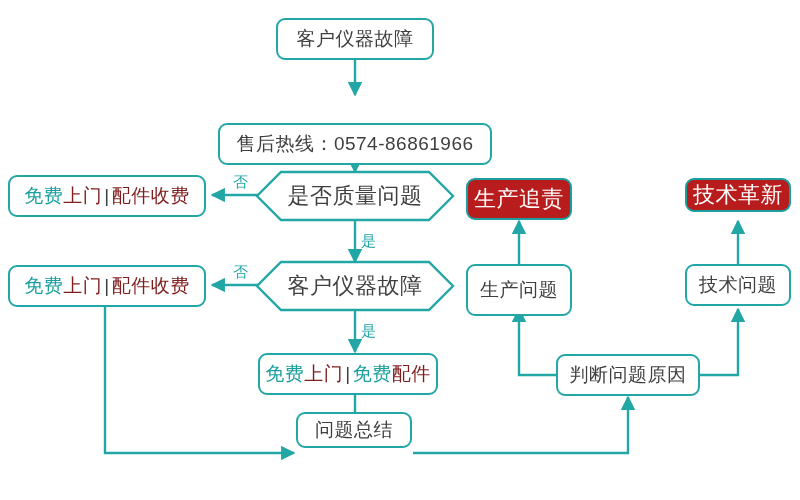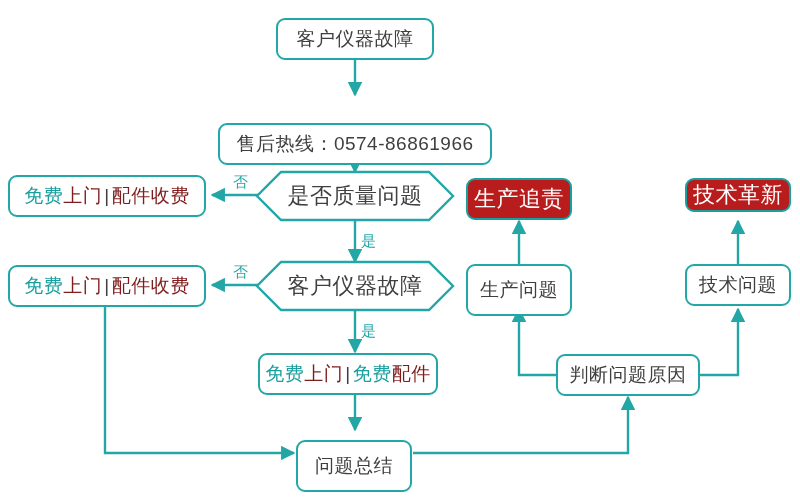--- a/index.html
+++ b/index.html
@@ -174,21 +174,21 @@
   </div>
 
   <div class="node node-rounded" style="left:556px; top:354px; width:144px; height:42px;">
     <span>判断问题原因</span>
   </div>
 
   <div class="node node-rounded" style="left:685px; top:264px; width:106px; height:42px;">
     <span>技术问题</span>
   </div>
 
-  <div class="node node-rounded" style="left:296px; top:440px; width:116px; height:52px;">
+  <div class="node node-rounded" style="left:296px; top:412px; width:116px; height:36px;">
     <span>问题总结</span>
   </div>
 
   <div class="edge-label" style="left:233px; top:173px;">否</div>
   <div class="edge-label" style="left:361px; top:232px;">是</div>
   <div class="edge-label" style="left:233px; top:263px;">否</div>
   <div class="edge-label" style="left:361px; top:322px;">是</div>
 
 </div>
 

